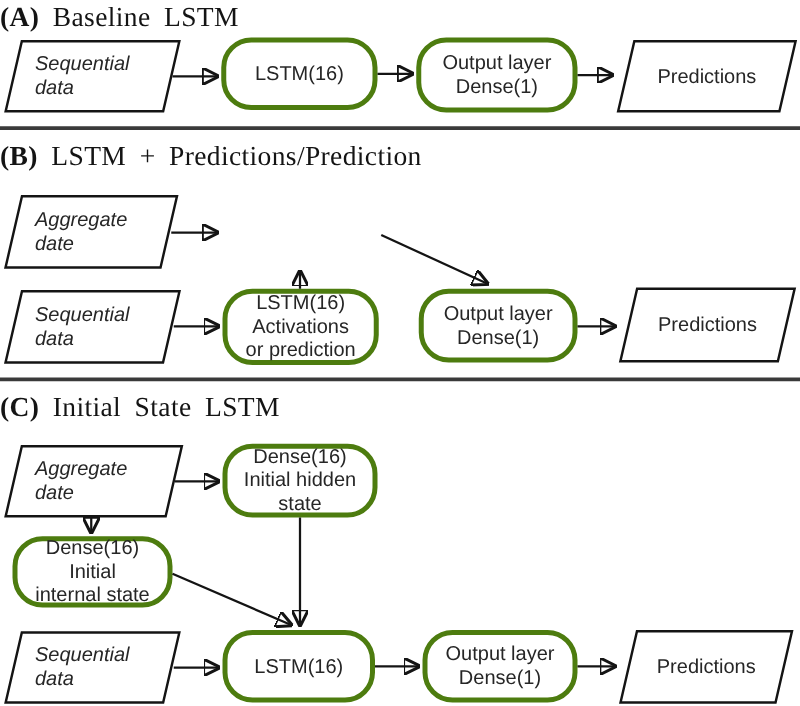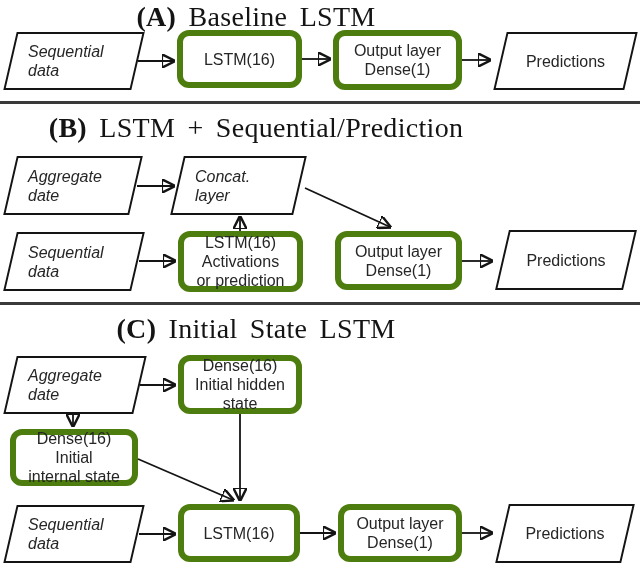--- a/index.html
+++ b/index.html
@@ -1,32 +1,32 @@
 <!DOCTYPE html>
 <html><head>
 <meta charset="utf-8">
 <style>
   html,body { margin:0; padding:0; background:#ffffff; }
   .canvas {
     position:relative; width:640px; height:565px; background:#ffffff;
     font-family:"Liberation Sans", sans-serif; color:#1f1f1f; overflow:hidden;
   }
   .sec-title {
-    position:absolute; left:0; width:512px; text-align:center;
-    font-family:"Liberation Serif", serif; font-size:28px; color:#141414;
+    position:absolute; left:0; width:512px; text-align:left;
+    font-family:"Liberation Serif", serif; font-size:22px; color:#141414;
     word-spacing:5px; letter-spacing:0.3px;
   }
   .sec-title b { font-weight:700; }
   .node {
     position:absolute; display:flex; align-items:center; justify-content:center;
     font-size:16px; line-height:19px; text-align:center; white-space:pre-line;
     color:#262626;
   }
   .box {
-    border:6px solid #4d7c0f; border-radius:12px; background:#ffffff;
+    border:4px solid #4d7c0f; border-radius:24px; background:#ffffff;
     box-sizing:border-box;
   }
   .para { background:transparent; }
   .para .para-bg {
     position:absolute; top:0; bottom:0; left:7px; right:7px;
     border:2px solid #141414; background:#ffffff;
     transform:skewX(-13deg);
   }
   .para .label { position:relative; }
   .para.left { justify-content:flex-start; text-align:left; padding-left:25px; box-sizing:border-box;font-style:italic; }
@@ -56,33 +56,28 @@
 Dense(1)</span>
   </div>
 
   <div class="node para" style="left:493px; top:32px; width:145px; height:58px;">
     <div class="para-bg"></div>
     <span class="label">Predictions</span>
   </div>
 
   <div class="sep" style="top:101px;"></div>
 
-  <div class="sec-title" style="top:112px;"><b>(B)</b><span> LSTM + Sequential/Prediction</span></div>
+  <div class="sec-title" style="top:112px;"><b>(B)</b><span> LSTM + Predictions/Prediction</span></div>
 
   <div class="node para left" style="left:3px; top:156px; width:140px; height:59px;">
     <div class="para-bg"></div>
     <span class="label">Aggregate
 date</span>
   </div>
 
-  <div class="node para left" style="left:170px; top:156px; width:137px; height:59px;">
-    <div class="para-bg"></div>
-    <span class="label">Concat.
-layer</span>
-  </div>
 
   <div class="node para left" style="left:3px; top:232px; width:142px; height:59px;">
     <div class="para-bg"></div>
     <span class="label">Sequential
 data</span>
   </div>
 
   <div class="node box" style="left:178px; top:231px; width:125px; height:61px;">
     <span class="label">LSTM(16)
 Activations

